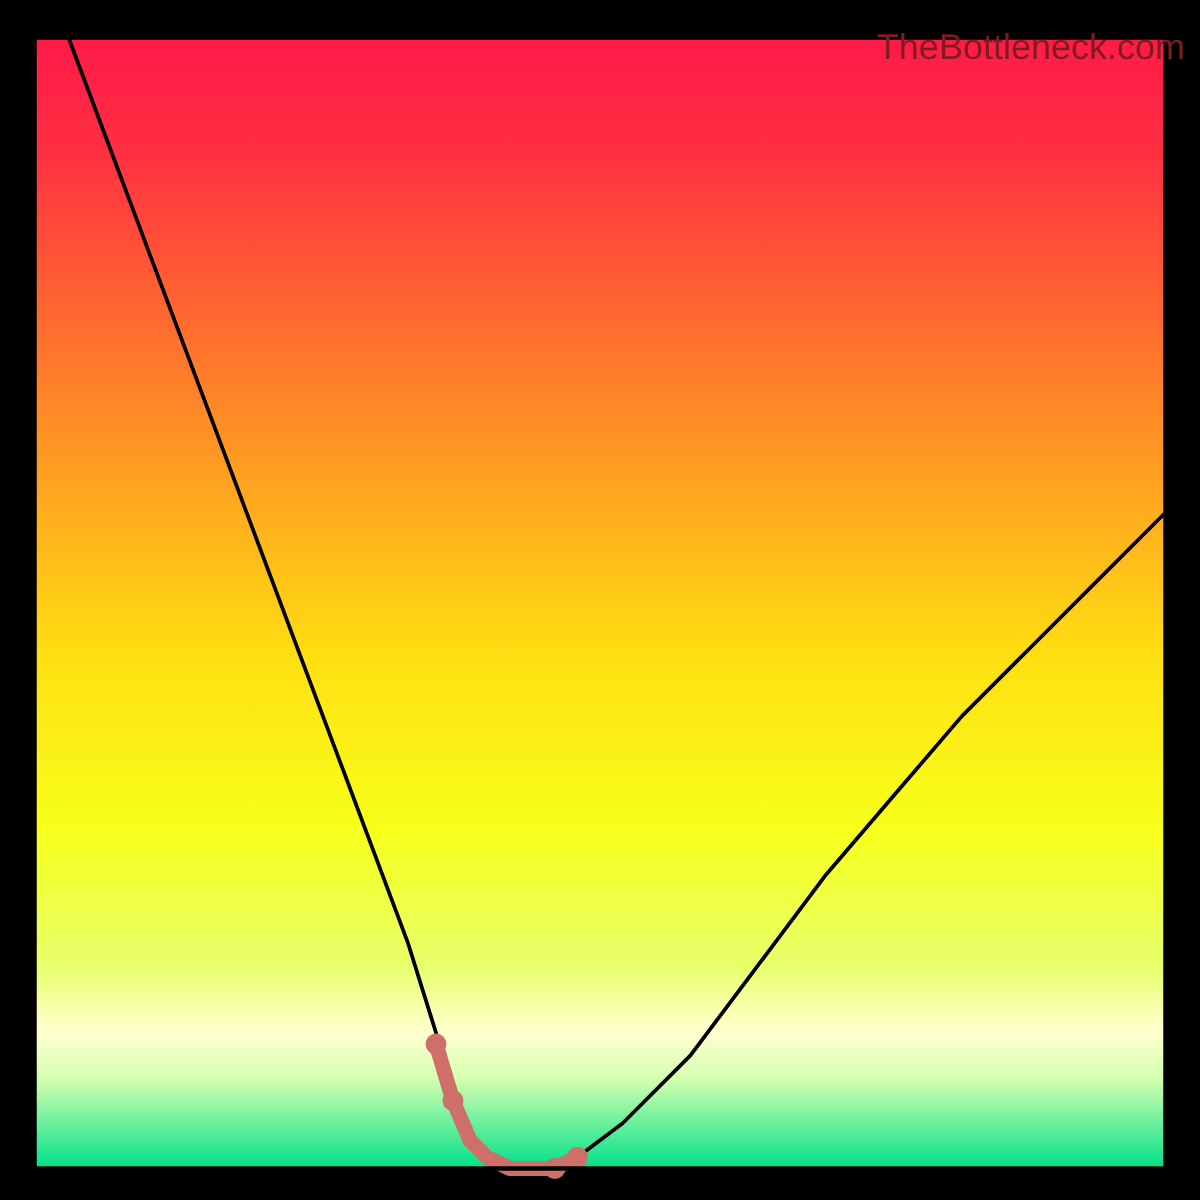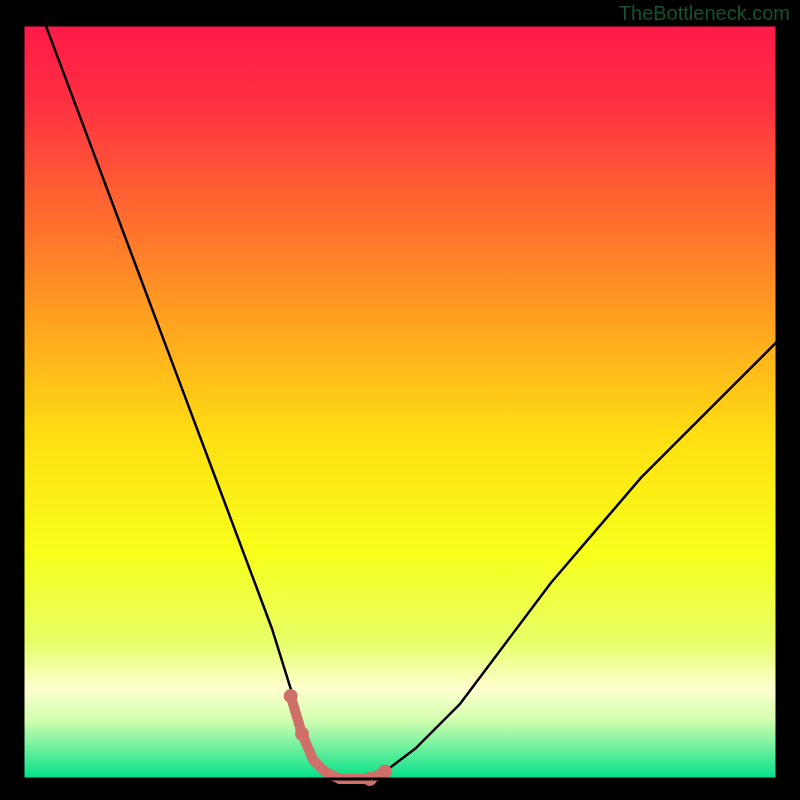--- a/index.html
+++ b/index.html
@@ -11,24 +11,24 @@
     overflow: hidden;
     font-family: Arial, Helvetica, sans-serif;
   }
   .container {
     position: relative;
     width: 800px;
     height: 800px;
   }
   .watermark {
     position: absolute;
-    top: 2px;
+    top: 18px;
     right: 10px;
-    color: #14532d;
-    font-size: 20px;
+    color: #7f1d1d;
+    font-size: 24px;
     font-weight: 500;
     z-index: 10;
   }
   svg {
     display: block;
   }
 </style>
 </head>
 <body>
 <div class="container">

